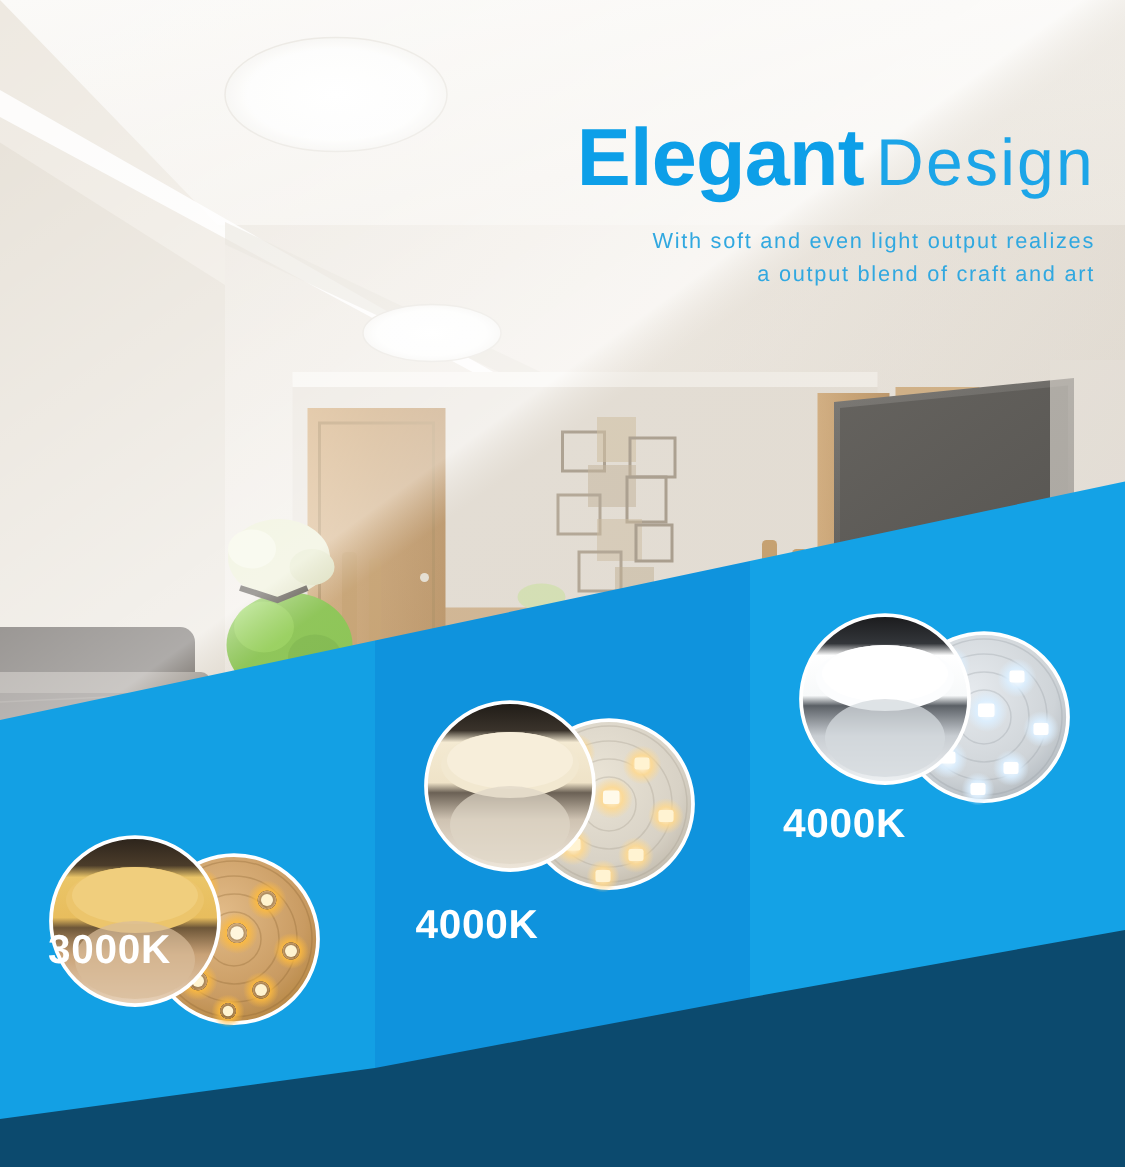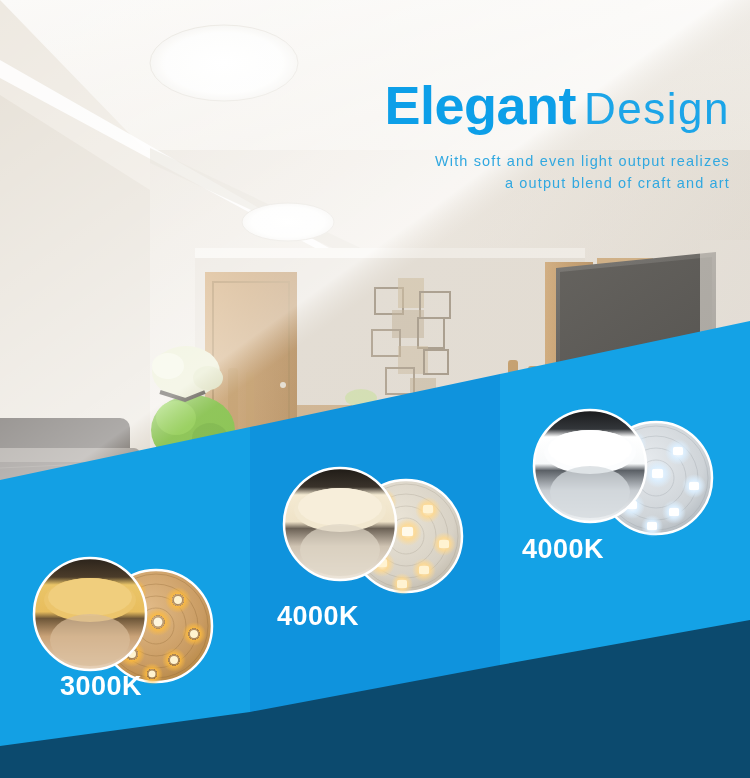--- a/index.html
+++ b/index.html
@@ -89,21 +89,21 @@
     font-size: 27px;
     font-weight: bold;
     letter-spacing: 0.5px;
     white-space: nowrap;
   }
 
   .g3000 { left: 28px;  top: 556px; }
   .g4000 { left: 278px; top: 466px; }
   .g5000 { left: 528px; top: 408px; }
 
-  .l3000 { left: 32px;  top: 671px; margin-left: 28px; }
+  .l3000 { left: 32px;  top: 618px; }
   .l4000 { left: 277px; top: 601px; text-align: right; }
   .l5000 { left: 522px; top: 534px; }
 </style>
 </head>
 <body>
 
 <div id="poster">
 
   <div class="room-photo">
     <svg class="room-svg" viewBox="0 0 750 540" preserveAspectRatio="none">

